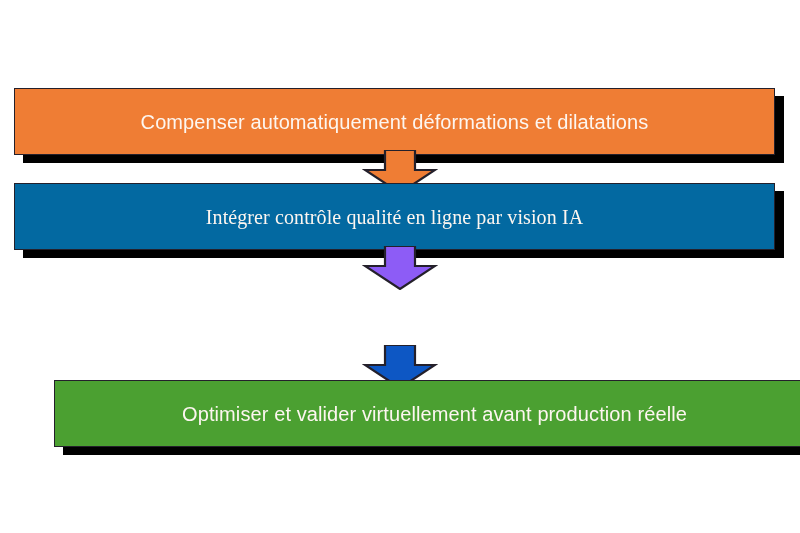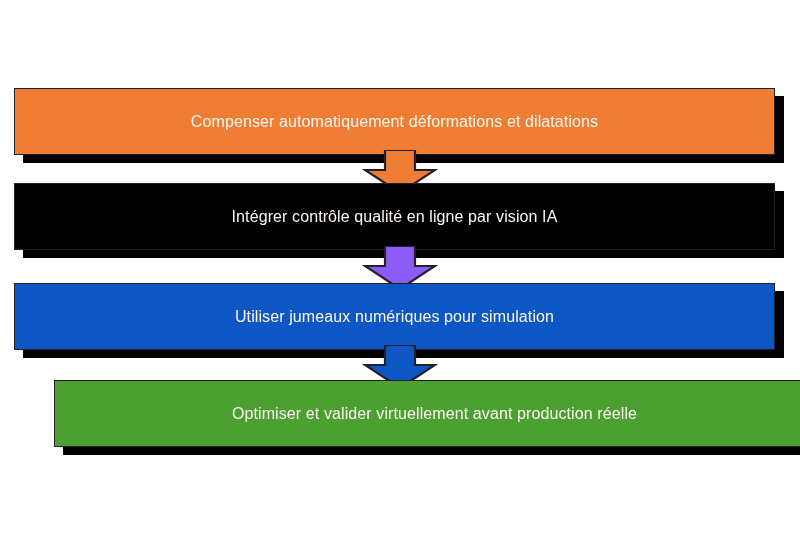--- a/index.html
+++ b/index.html
@@ -26,29 +26,29 @@
     height: 67px;
     box-sizing: border-box;
     border: 1.5px solid #24202b;
     box-shadow: 9px 8px 0 0 #000000;
     display: flex;
     align-items: center;
     justify-content: center;
   }
   .flow-step-label {
     color: #fdf6f0;
-    font-size: 16px;
+    font-size: 20px;
     line-height: 1;
     letter-spacing: 0.1px;
     white-space: nowrap;
     text-align: center;
     user-select: none;
   }
   .step-1 { top: 88px;  background: #ef7d34; }
-  .step-2 { top: 183px; background: #000000; }
+  .step-2 { top: 183px; background: #0369a1; font-family: Liberation Serif, serif; }
   .step-3 { top: 283px; background: #0d57c4; }
   .step-4 { top: 380px; background: #4ba031; margin-left: 40px; }
 
   .flow-arrow {
     position: absolute;
     left: 362px;
     width: 76px;
     height: 44px;
     pointer-events: none;
   }
@@ -75,23 +75,20 @@
   <div class="flow-step step-2">
     <span class="flow-step-label">Intégrer contrôle qualité en ligne par vision IA</span>
   </div>
 
   <div class="flow-arrow arrow-2">
     <svg viewBox="0 0 76 44" preserveAspectRatio="none" aria-hidden="true">
       <polygon points="23,0 53,0 53,20 73,20 38,43 3,20 23,20" fill="#8d5cf6" stroke="#24202b" stroke-width="2.2" stroke-linejoin="miter"></polygon>
     </svg>
   </div>
 
-  <div class="flow-step step-3">
-    <span class="flow-step-label">Utiliser jumeaux numériques pour simulation</span>
-  </div>
 
   <div class="flow-arrow arrow-3">
     <svg viewBox="0 0 76 44" preserveAspectRatio="none" aria-hidden="true">
       <polygon points="23,0 53,0 53,20 73,20 38,43 3,20 23,20" fill="#0d57c4" stroke="#24202b" stroke-width="2.2" stroke-linejoin="miter"></polygon>
     </svg>
   </div>
 
   <div class="flow-step step-4">
     <span class="flow-step-label">Optimiser et valider virtuellement avant production réelle</span>
   </div>

